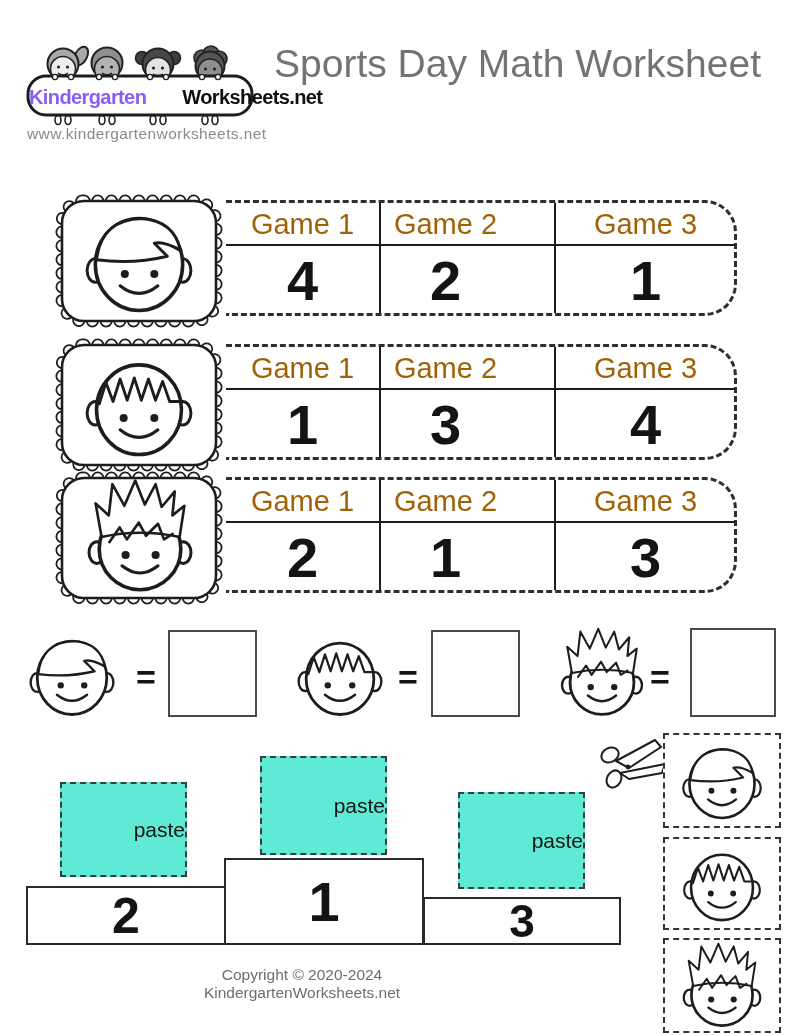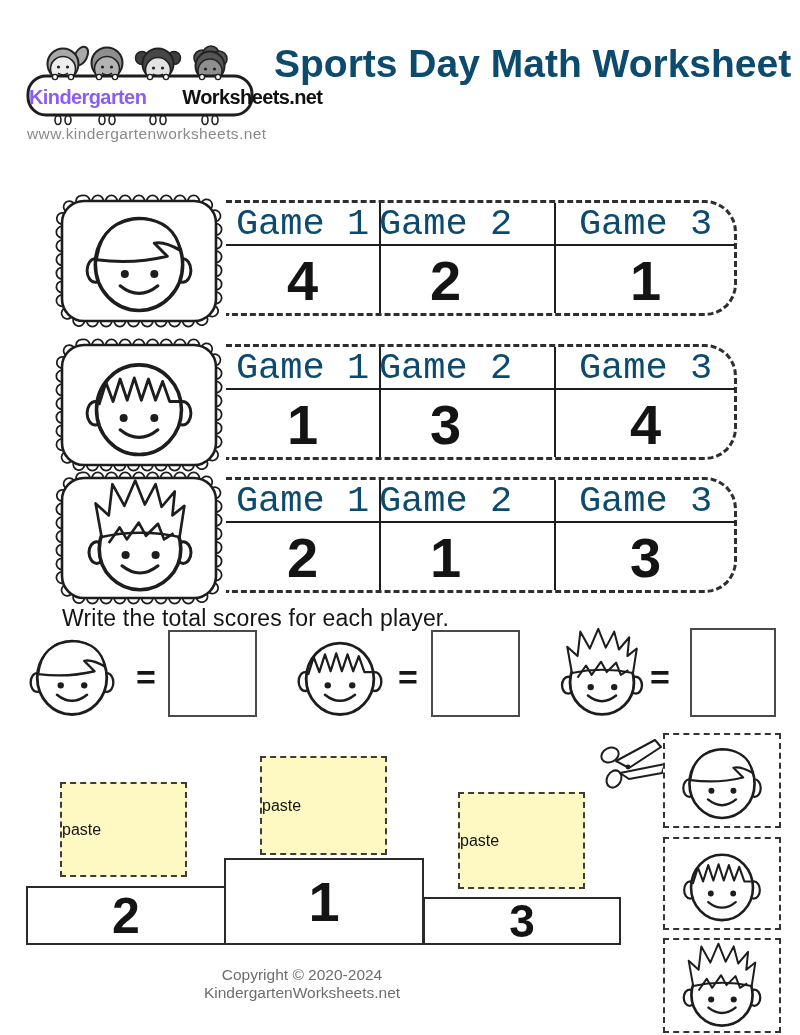--- a/index.html
+++ b/index.html
@@ -7,49 +7,49 @@
   body { font-family:"Liberation Sans","DejaVu Sans",sans-serif; color:#1d1d1d; }
   #page { position:relative; width:800px; height:1035px; background:#fff; overflow:hidden; }
   .abs { position:absolute; }
 
   
   .brand-text { position:absolute; left:29px; top:82px; width:224px; height:30px;
     line-height:30px; text-align:center; font-size:20px; letter-spacing:-0.6px; white-space:nowrap; }
   .brand-k { color:#8b5cf6; font-weight:bold; }
   .brand-w { color:#111; font-weight:bold;margin-left:36px; }
   .website { position:absolute; left:27px; top:125px; font-size:15.5px; color:#8a8a8a; letter-spacing:0.4px; }
-  .page-title { position:absolute; left:274px; top:42px; width:505px; font-size:39px; font-weight:700;
-    color:#0c4a6e; white-space:nowrap; }
+  .page-title { position:absolute; left:274px; top:42px; width:505px; font-size:39px; font-weight:400;
+    color:#737373; white-space:nowrap; }
   .name-row { position:absolute; left:437px; top:115px; font-size:27px; color:#1a1a1a; }
   .name-line { display:inline-block; width:246px; height:28px; border-bottom:2px solid #1a1a1a; vertical-align:bottom; }
 
   .instruction { position:absolute; font-size:23px; color:#141414; letter-spacing:0.2px; }
 
   
   .score-table { position:absolute; left:226px; width:511px; height:116px;
     border-top:3px dashed #2e2e2e; border-bottom:3px dashed #2e2e2e; border-right:3px dashed #2e2e2e;
     border-radius:0 32px 32px 0; }
   .hline { position:absolute; left:0; right:-1px; top:41px; border-top:2px solid #1d1d1d; }
   .vline { position:absolute; top:0; bottom:0; width:0; border-left:2px solid #1d1d1d; }
   .v1 { left:153px; } .v2 { left:328px; }
   .th { position:absolute; top:1px; height:40px; display:flex; align-items:center; justify-content:center;
-    font-size:37px; color:#0c4a6e;font-family:Liberation Mono, monospace; }
+    font-size:29px; color:#a16207; }
   .td { position:absolute; top:42px; height:70px; display:flex; align-items:center; justify-content:center;
     font-size:56px; font-weight:bold; color:#141414; }
   .c1 { left:0; width:153px; } .c2 { left:140px; width:159px; } .c3 { left:330px; width:179px; }
 
   
   .equals { position:absolute; font-size:34px; font-weight:bold; color:#141414; }
   .total-box { position:absolute; border:2.5px solid #4a4a4a; background:#fff; }
 
   
   .step { position:absolute; background:#fff; border:2.5px solid #2a2a2a;
     display:flex; align-items:center; justify-content:center; font-weight:bold; color:#141414; }
-  .paste-box { position:absolute; border:2px dashed #3c3c3c; display:flex; align-items:center; justify-content:flex-start;
-    font-size:16px; color:#141414; background:#fef9c3; }
+  .paste-box { position:absolute; border:2px dashed #3c3c3c; display:flex; align-items:center; justify-content:flex-end;
+    font-size:21px; color:#141414; background:#5eead4; }
 
   
   .cutout { position:absolute; left:663px; width:118px; border:2.5px dashed #333; background:#fff;
     display:flex; align-items:center; justify-content:center; }
 
   .copyright { position:absolute; left:128px; top:966px; width:348px; text-align:center;
     font-size:15.5px; line-height:18px; color:#6e6e6e; }
 </style>
 </head>
 <body>
@@ -199,21 +199,20 @@
     <div class="vline v1"></div>
     <div class="vline v2"></div>
     <div class="th c1">Game 1</div>
     <div class="th c2">Game 2</div>
     <div class="th c3">Game 3</div>
     <div class="td c1">2</div>
     <div class="td c2">1</div>
     <div class="td c3">3</div>
   </div>
 
-  <div class="instruction" style="left:62px; top:605px">Write the total scores for each player.</div>
 
   <svg class="abs" style="left:22px; top:628px" width="100" height="94" viewBox="0 0 100 100">
       <use href="#face-swoosh"></use>
     </svg>
   <span class="equals" style="left:136px; top:658px">=</span>
   <div class="total-box" style="left:168px; top:630px; width:89px; height:87px"></div>
 
   <svg class="abs" style="left:290px; top:628px" width="100" height="94" viewBox="0 0 100 100">
       <use href="#face-zigzag"></use>
     </svg>

